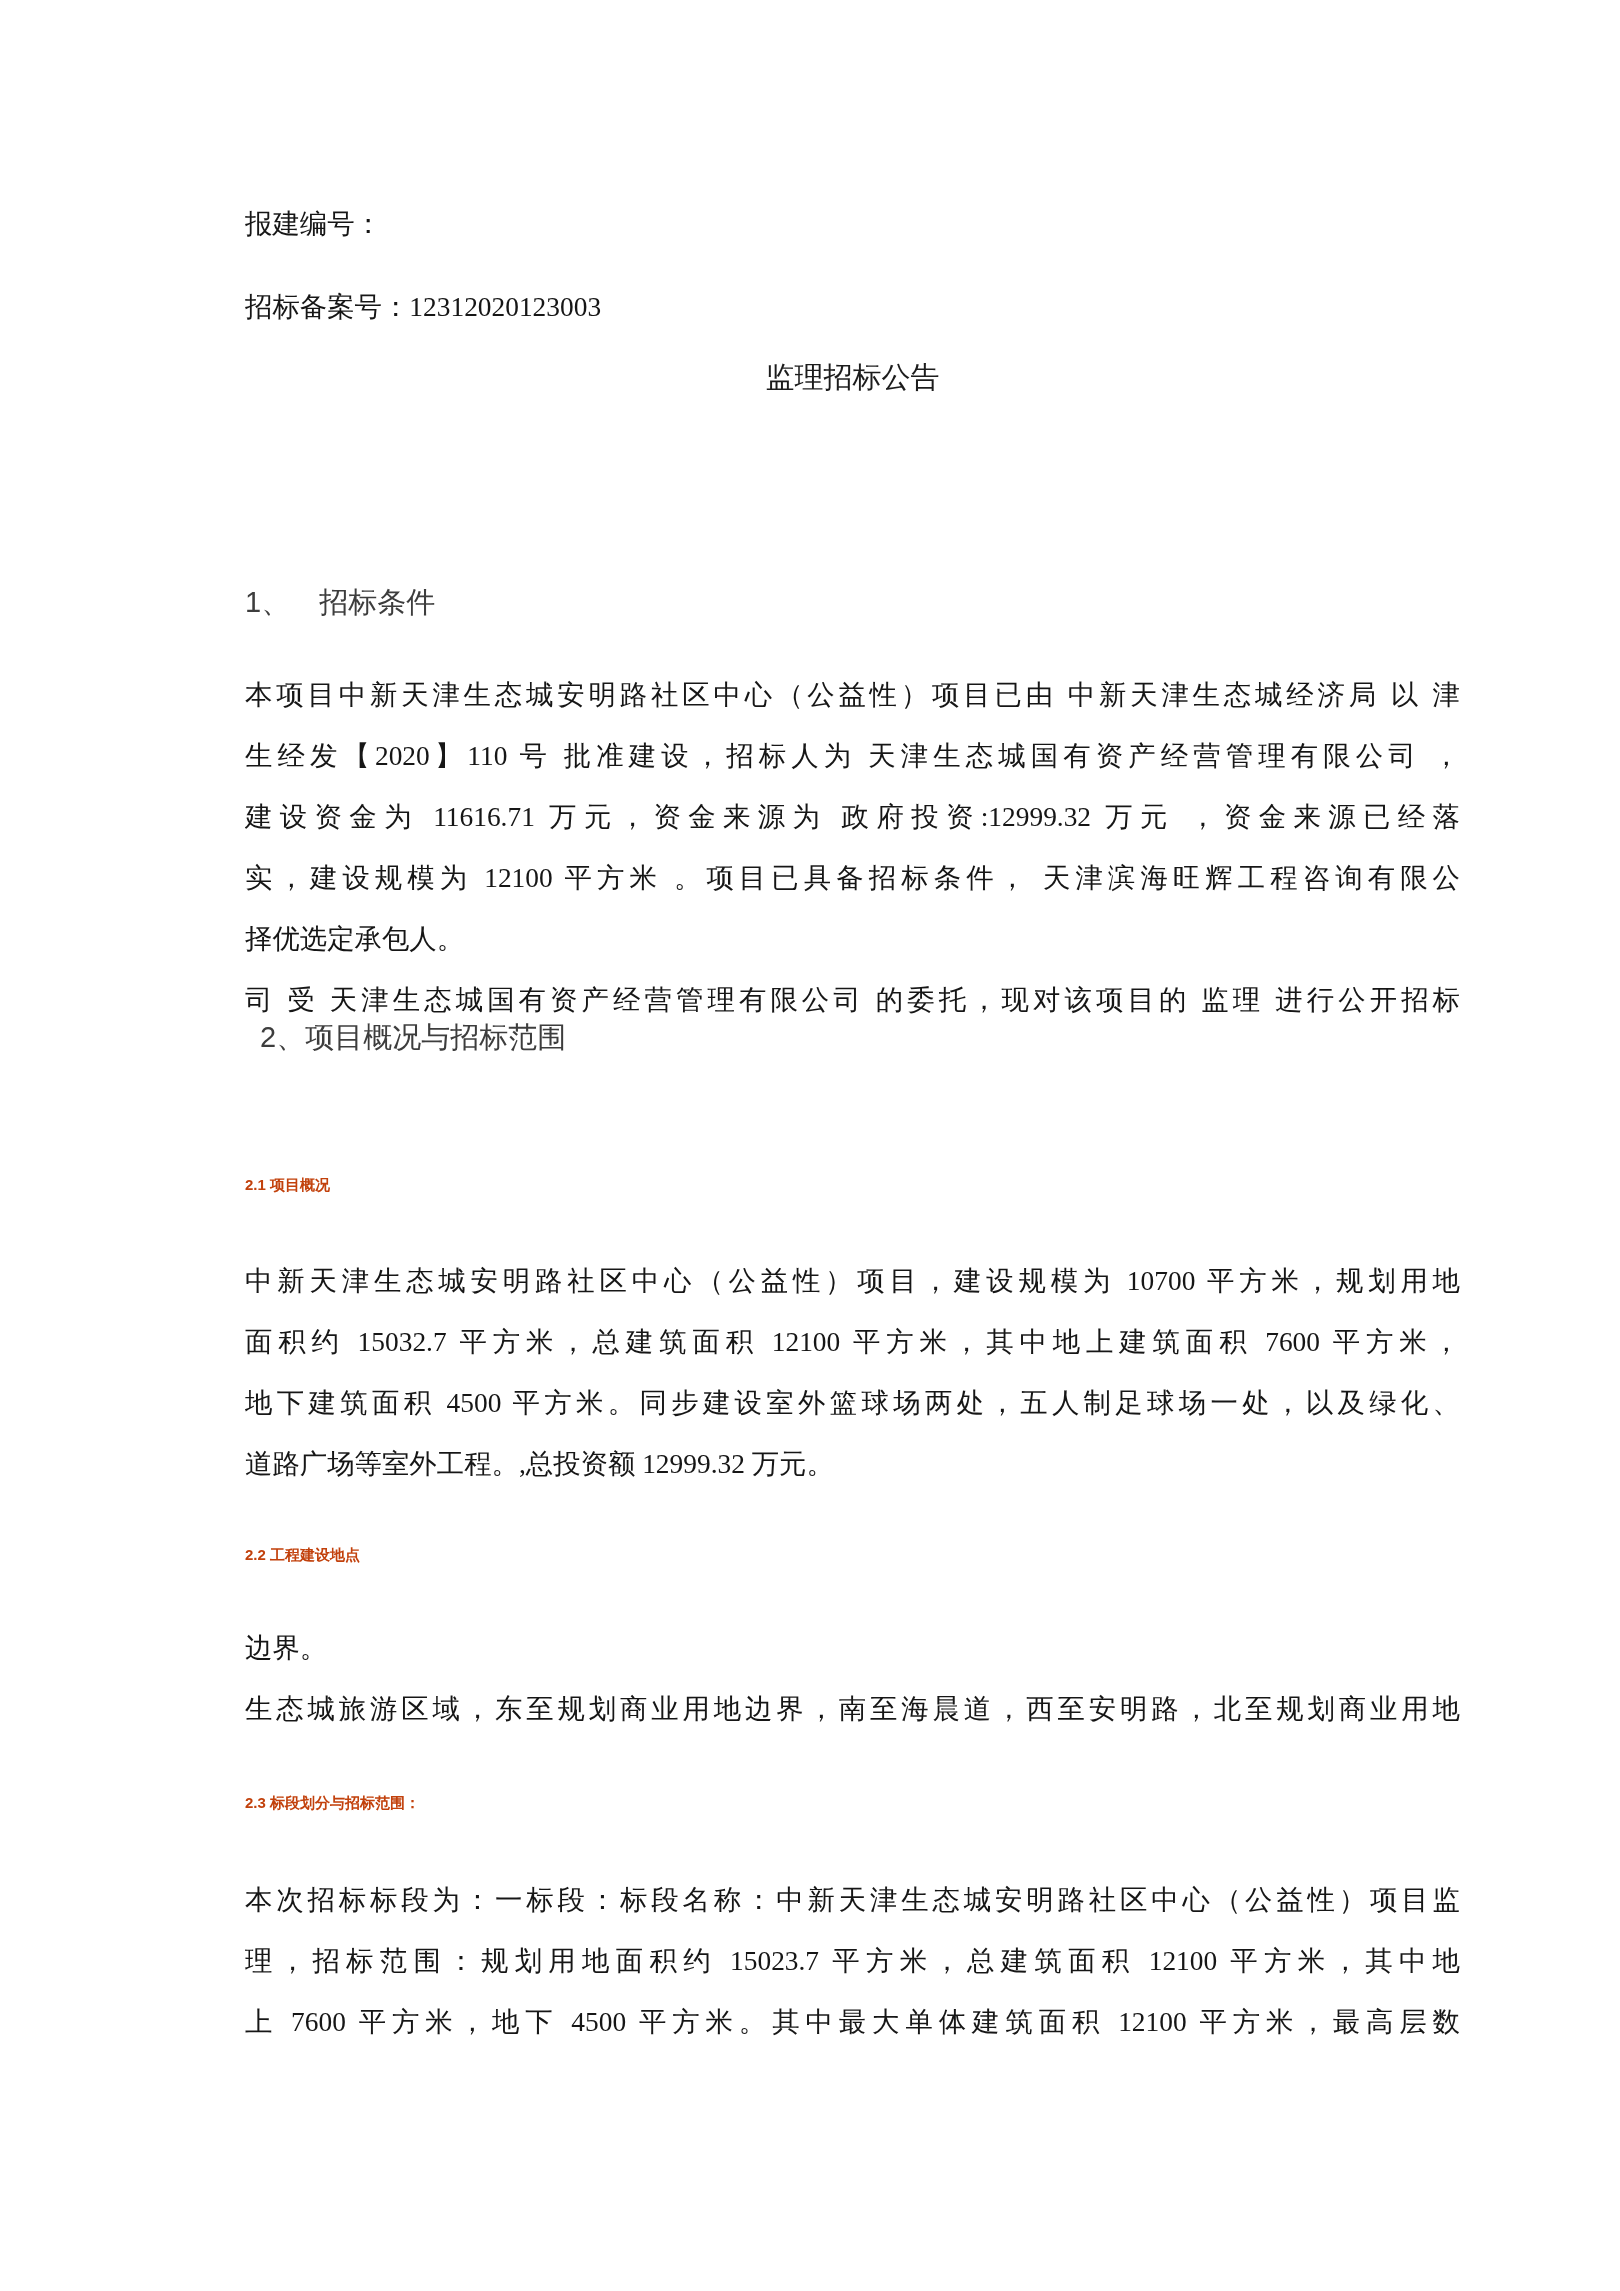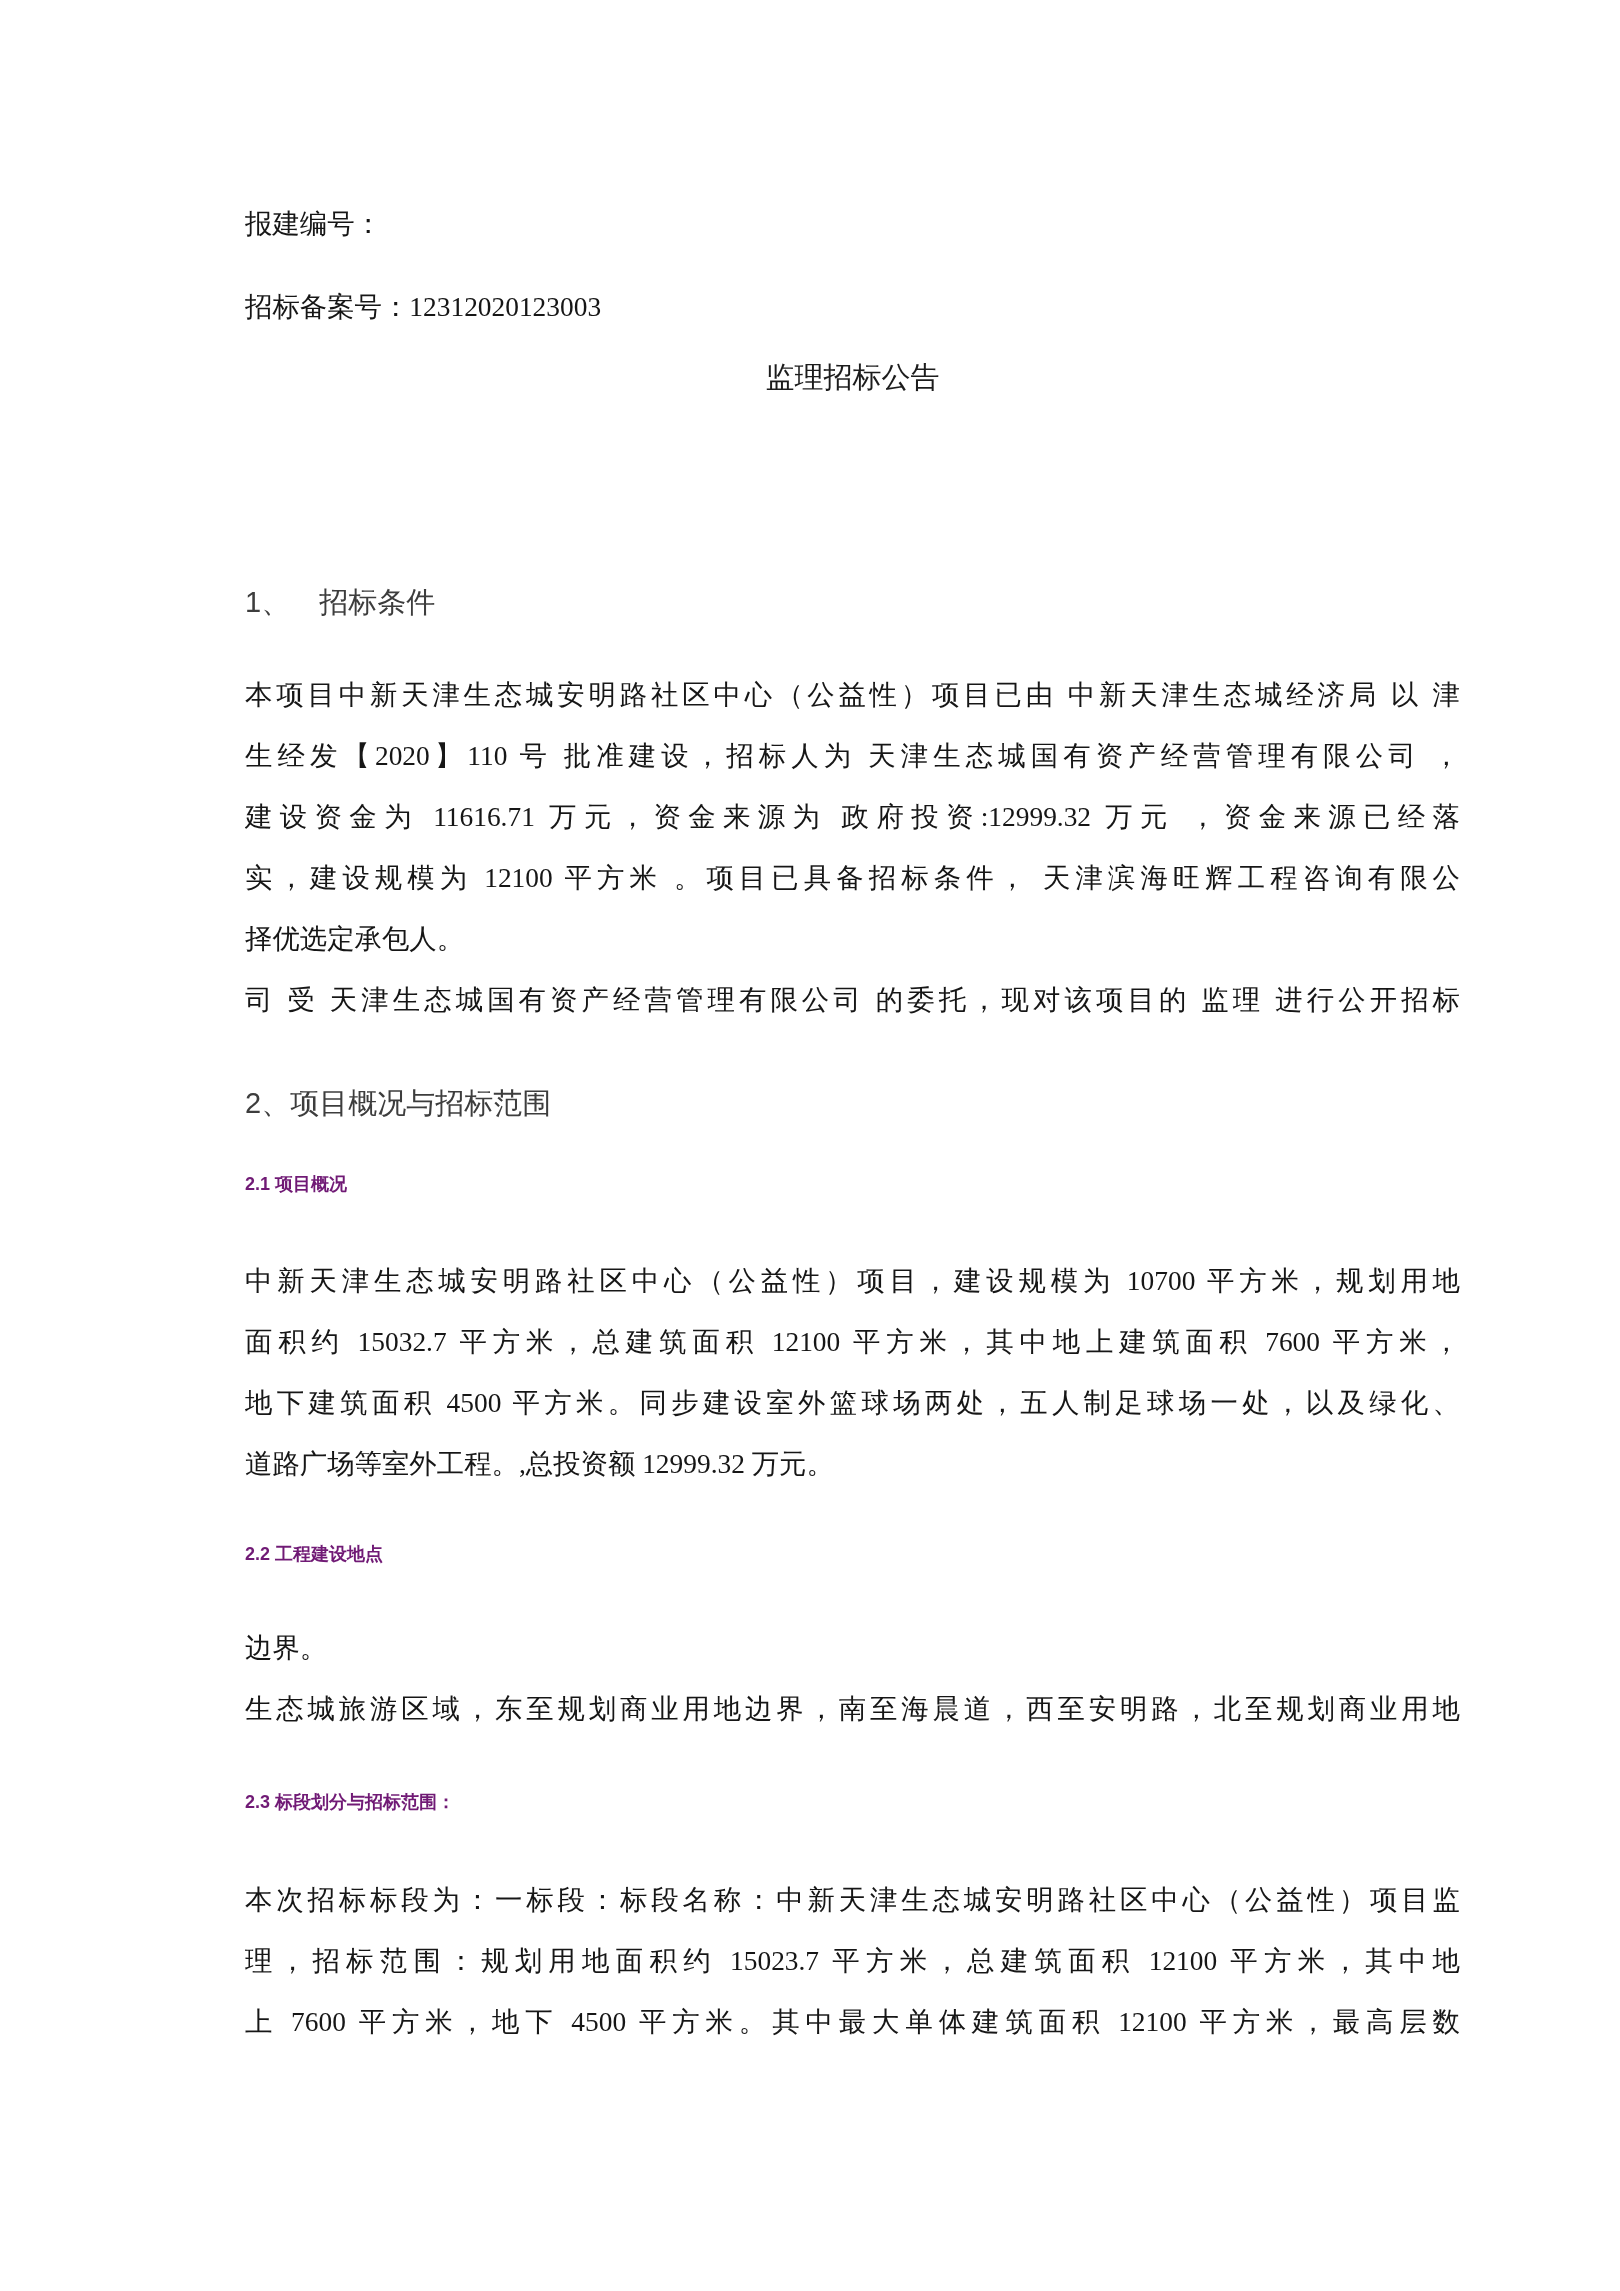--- a/index.html
+++ b/index.html
@@ -36,25 +36,25 @@
     line-height: 39px;
     font-weight: normal;
     font-family: "Liberation Sans", "DejaVu Sans", sans-serif;
     color: #3d3d3d;
   }
   .h1 .num {
     display: inline-block;
     margin-right: 29px;
   }
   .h2sub {
-    font-size: 18px;
+    font-size: 15px;
     line-height: 29px;
     font-weight: bold;
     font-family: "Liberation Sans", "DejaVu Sans", sans-serif;
-    color: #701a75;
+    color: #c2410c;
   }
   .para .pline {
     height: 61px;
     line-height: 61px;
     font-size: 27.4px;
     text-align: justify;
     text-align-last: justify;
     overflow: hidden;
     color: #161616;
   }
@@ -83,21 +83,21 @@
 
   <div class="block para" style="top: 665px;">
       <div class="pline">本项目中新天津生态城安明路社区中心（公益性）项目已由 中新天津生态城经济局 以 津</div>
       <div class="pline">生经发【2020】110 号 批准建设，招标人为 天津生态城国有资产经营管理有限公司 ，</div>
       <div class="pline">建设资金为 11616.71 万元，资金来源为 政府投资:12999.32 万元 ，资金来源已经落</div>
       <div class="pline">实，建设规模为 12100 平方米 。项目已具备招标条件， 天津滨海旺辉工程咨询有限公</div>
       <div class="pline final">择优选定承包人。</div>
       <div class="pline">司 受 天津生态城国有资产经营管理有限公司 的委托，现对该项目的 监理 进行公开招标</div>
     </div>
 
-  <div class="block h1" style="top: 1084px;">2、项目概况与招标范围</div>
+  <div class="block h1" style="top: 1018px; margin-left: 15px;">2、项目概况与招标范围</div>
 
   <div class="block h2sub" style="top: 1170px;">2.1 项目概况</div>
 
   <div class="block para" style="top: 1251px;">
       <div class="pline">中新天津生态城安明路社区中心（公益性）项目，建设规模为 10700 平方米，规划用地</div>
       <div class="pline">面积约 15032.7 平方米，总建筑面积 12100 平方米，其中地上建筑面积 7600 平方米，</div>
       <div class="pline">地下建筑面积 4500 平方米。同步建设室外篮球场两处，五人制足球场一处，以及绿化、</div>
       <div class="pline final">道路广场等室外工程。,总投资额 12999.32 万元。</div>
     </div>
 

